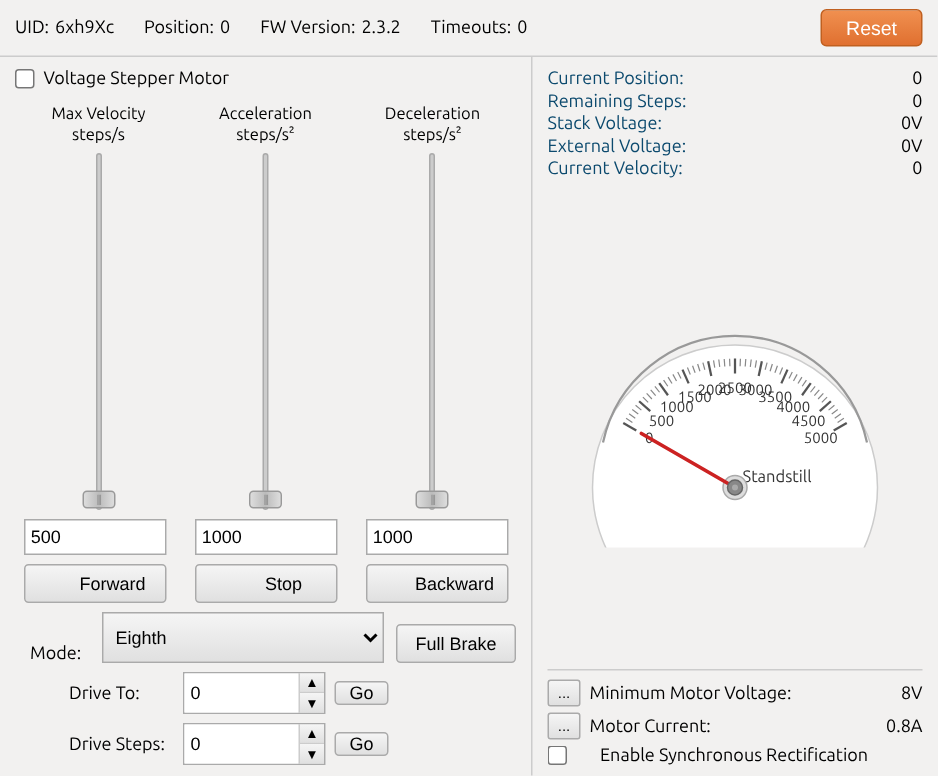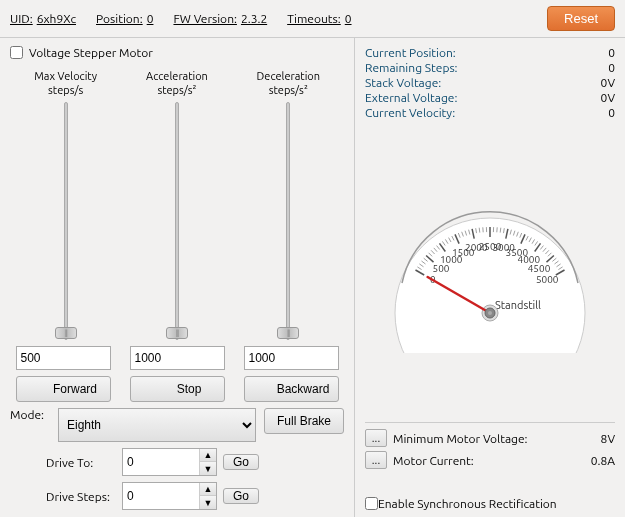--- a/index.html
+++ b/index.html
@@ -17,21 +17,20 @@
       display: flex;
       align-items: center;
       padding: 6px 10px;
       background: #f2f1f0;
       border-bottom: 1px solid #ccc;
       gap: 20px;
     }
     .top-bar .info-item {
       display: flex;
       gap: 4px;
-      text-decoration: underline;
     }
     .top-bar .info-label { font-weight: normal; }
     .top-bar .info-value { font-weight: normal; }
     .reset-btn {
       margin-left: auto;
       background: linear-gradient(to bottom, #f09050, #e07030);
       color: white;
       border: 1px solid #c06020;
       border-radius: 4px;
       padding: 4px 16px;
@@ -140,22 +139,23 @@
       border: 1px solid #aaa;
       border-radius: 3px;
       cursor: pointer;
       font-size: 12px;
       padding-left: 24px;
     }
 
     
     .mode-row {
       display: flex;
-      align-items: flex-start;
+      align-items: flex-end;
       gap: 8px;
+      margin-left: 10px;
     }
     .mode-label { min-width: 40px; }
     .mode-select {
       flex: 1;
       height: 34px;
       border: 1px solid #aaa;
       background: linear-gradient(to bottom, #f5f5f5, #e0e0e0);
       font-size: 12px;
       padding: 0 4px;
     }
@@ -276,22 +276,21 @@
       font-size: 10px;
       display: flex;
       align-items: center;
       justify-content: center;
     }
     .bottom-label { flex: 1; }
     .bottom-val { text-align: right; min-width: 40px; }
     .sync-row {
       display: flex;
       align-items: flex-end;
-      gap: 0;
-      margin-top: 24px;
+      gap: 22px;
     }
   </style>
 </head>
 <body>
 
 <div class="top-bar">
   <div class="info-item">
     <span class="info-label">UID:</span>
     <span class="info-value">6xh9Xc</span>
   </div>

